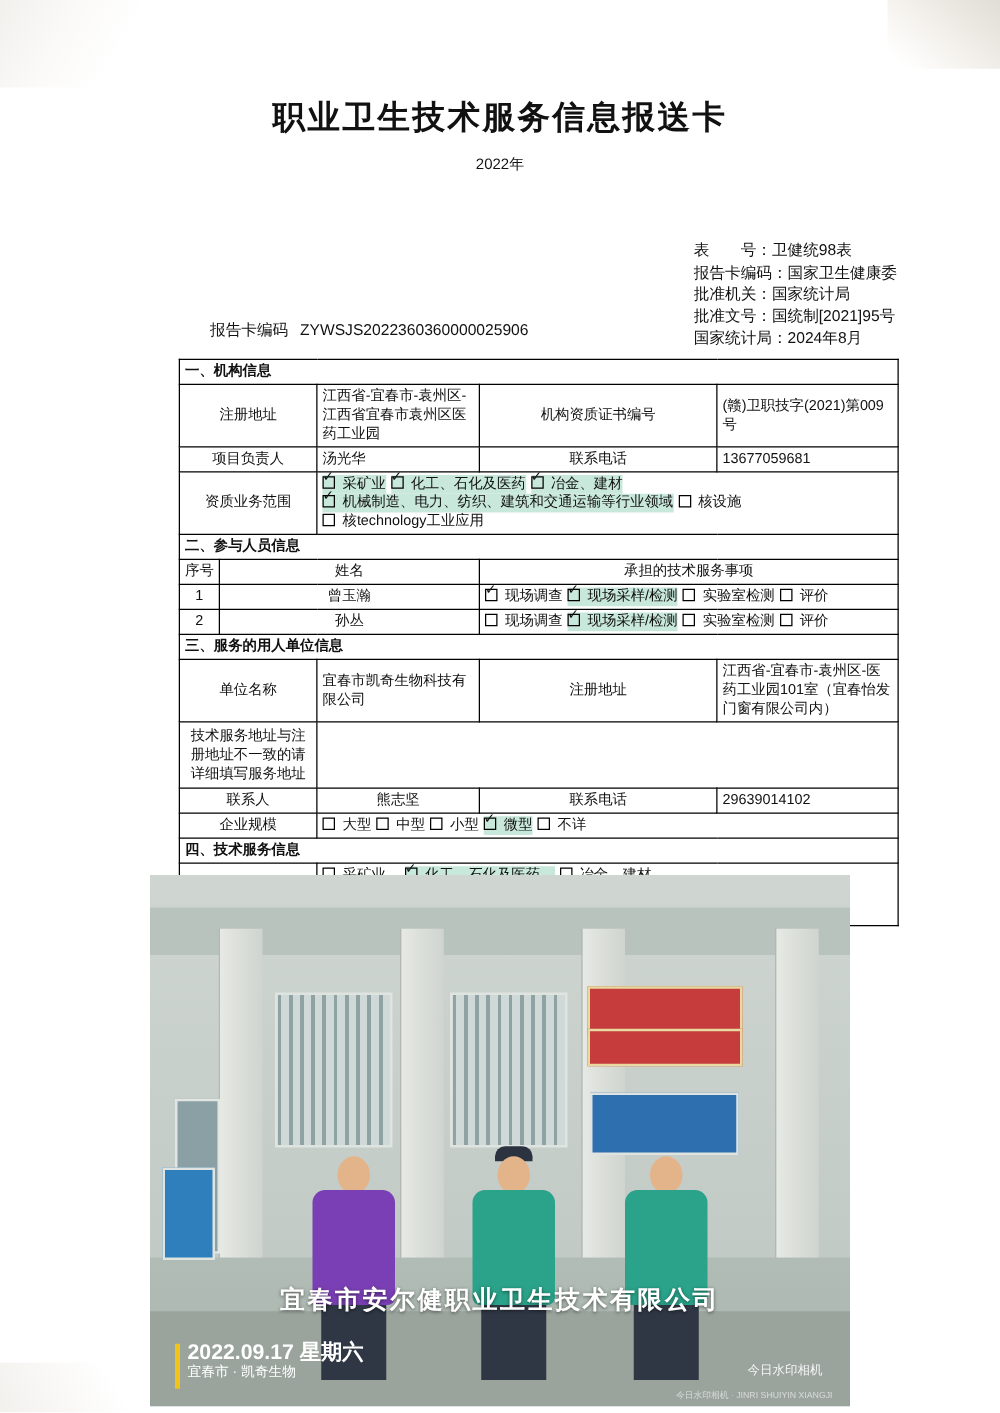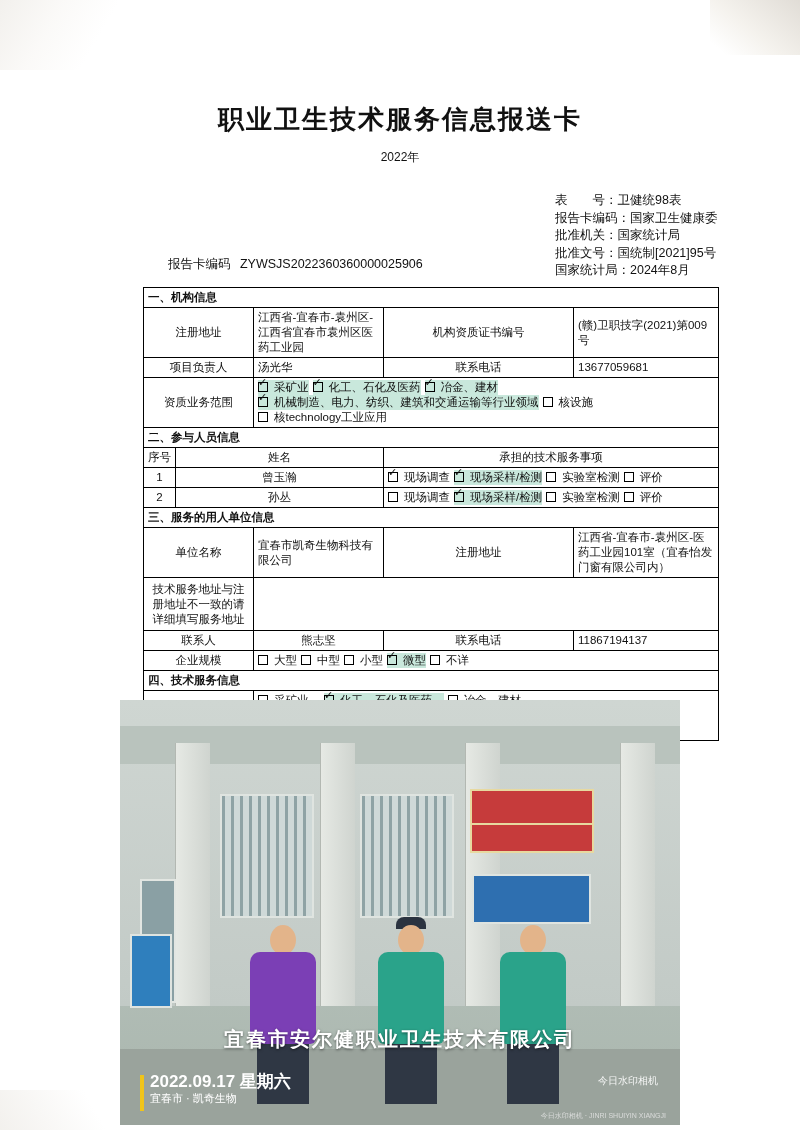--- a/index.html
+++ b/index.html
@@ -18,21 +18,21 @@
     background:linear-gradient(120deg,#e8e4de 0%,#f7f5f2 40%,#ffffff 75%);opacity:.55;}
   .edge-tr{position:absolute;right:0;top:0;width:90px;height:55px;
     background:linear-gradient(220deg,#d9d4cc 0%,#f2efe9 55%,#ffffff 90%);opacity:.8;}
   .edge-bl{position:absolute;left:0;bottom:0;width:110px;height:40px;
     background:linear-gradient(60deg,#e6e2db 0%,#ffffff 80%);opacity:.5;}
 
   h1.title{
     text-align:center;
     font-family:"DejaVu Sans","Liberation Sans",sans-serif;
     font-size:26px;font-weight:bold;letter-spacing:2px;
-    margin:0;padding-top:102px;
+    margin:0;padding-top:76px;
   }
   .subtitle{text-align:center;font-size:12px;margin-top:12px;}
 
   .meta{
     position:absolute;left:555px;top:192px;
     font-size:12.5px;line-height:17.5px;
   }
   .meta div{white-space:nowrap;}
 
   .reportno{
@@ -100,21 +100,21 @@
     color:#fff;font-size:20px;font-weight:bold;letter-spacing:2px;
     text-shadow:0 1px 3px rgba(0,0,0,.55);white-space:nowrap;
   }
   .stampbar{
     position:absolute;left:30px;bottom:18px;color:#fff;
     font-size:11px;line-height:17px;
   }
   .stampbar .big{font-size:17px;font-weight:bold;}
   .stampbar .bar{position:absolute;left:-10px;top:2px;width:4px;height:36px;background:#f0c419;}
   .camtag{
-    position:absolute;right:22px;bottom:38px;color:#fff;font-size:10px;
+    position:absolute;right:22px;bottom:22px;color:#fff;font-size:10px;
     line-height:13px;text-align:center;opacity:.9;
   }
   .footer-note{
     position:absolute;right:14px;bottom:4px;color:#e8e8e8;font-size:7px;opacity:.8;
   }
 </style>
 </head>
 <body>
 
 <div class="page">
@@ -198,21 +198,21 @@
       <td>江西省-宜春市-袁州区-医药工业园101室（宜春怡发门窗有限公司内）</td>
     </tr>
     <tr>
       <td class="lbl" colspan="2" style="height:48px">技术服务地址与注册地址不一致的请详细填写服务地址</td>
       <td colspan="4"></td>
     </tr>
     <tr>
       <td class="lbl" colspan="2">联系人</td>
       <td class="ctr">熊志坚</td>
       <td class="lbl" colspan="2">联系电话</td>
-      <td>11867194137</td>
+      <td>29639014102</td>
     </tr>
     <tr>
       <td class="lbl" colspan="2">企业规模</td>
       <td colspan="4" id="sizeOpts"><span class="opt"><span class="chk"><span class="cb"></span></span><span>大型</span></span><span class="opt"><span class="chk"><span class="cb"></span></span><span>中型</span></span><span class="opt"><span class="chk"><span class="cb"></span></span><span>小型</span></span><span class="opt hl"><span class="chk"><span class="cb"></span><span class="mark">✓</span></span><span>微型</span></span><span class="opt"><span class="chk"><span class="cb"></span></span><span>不详</span></span></td>
     </tr>
 
     <tr>
           <td class="sec" colspan="6">四、技术服务信息</td>
         </tr>
     <tr>

